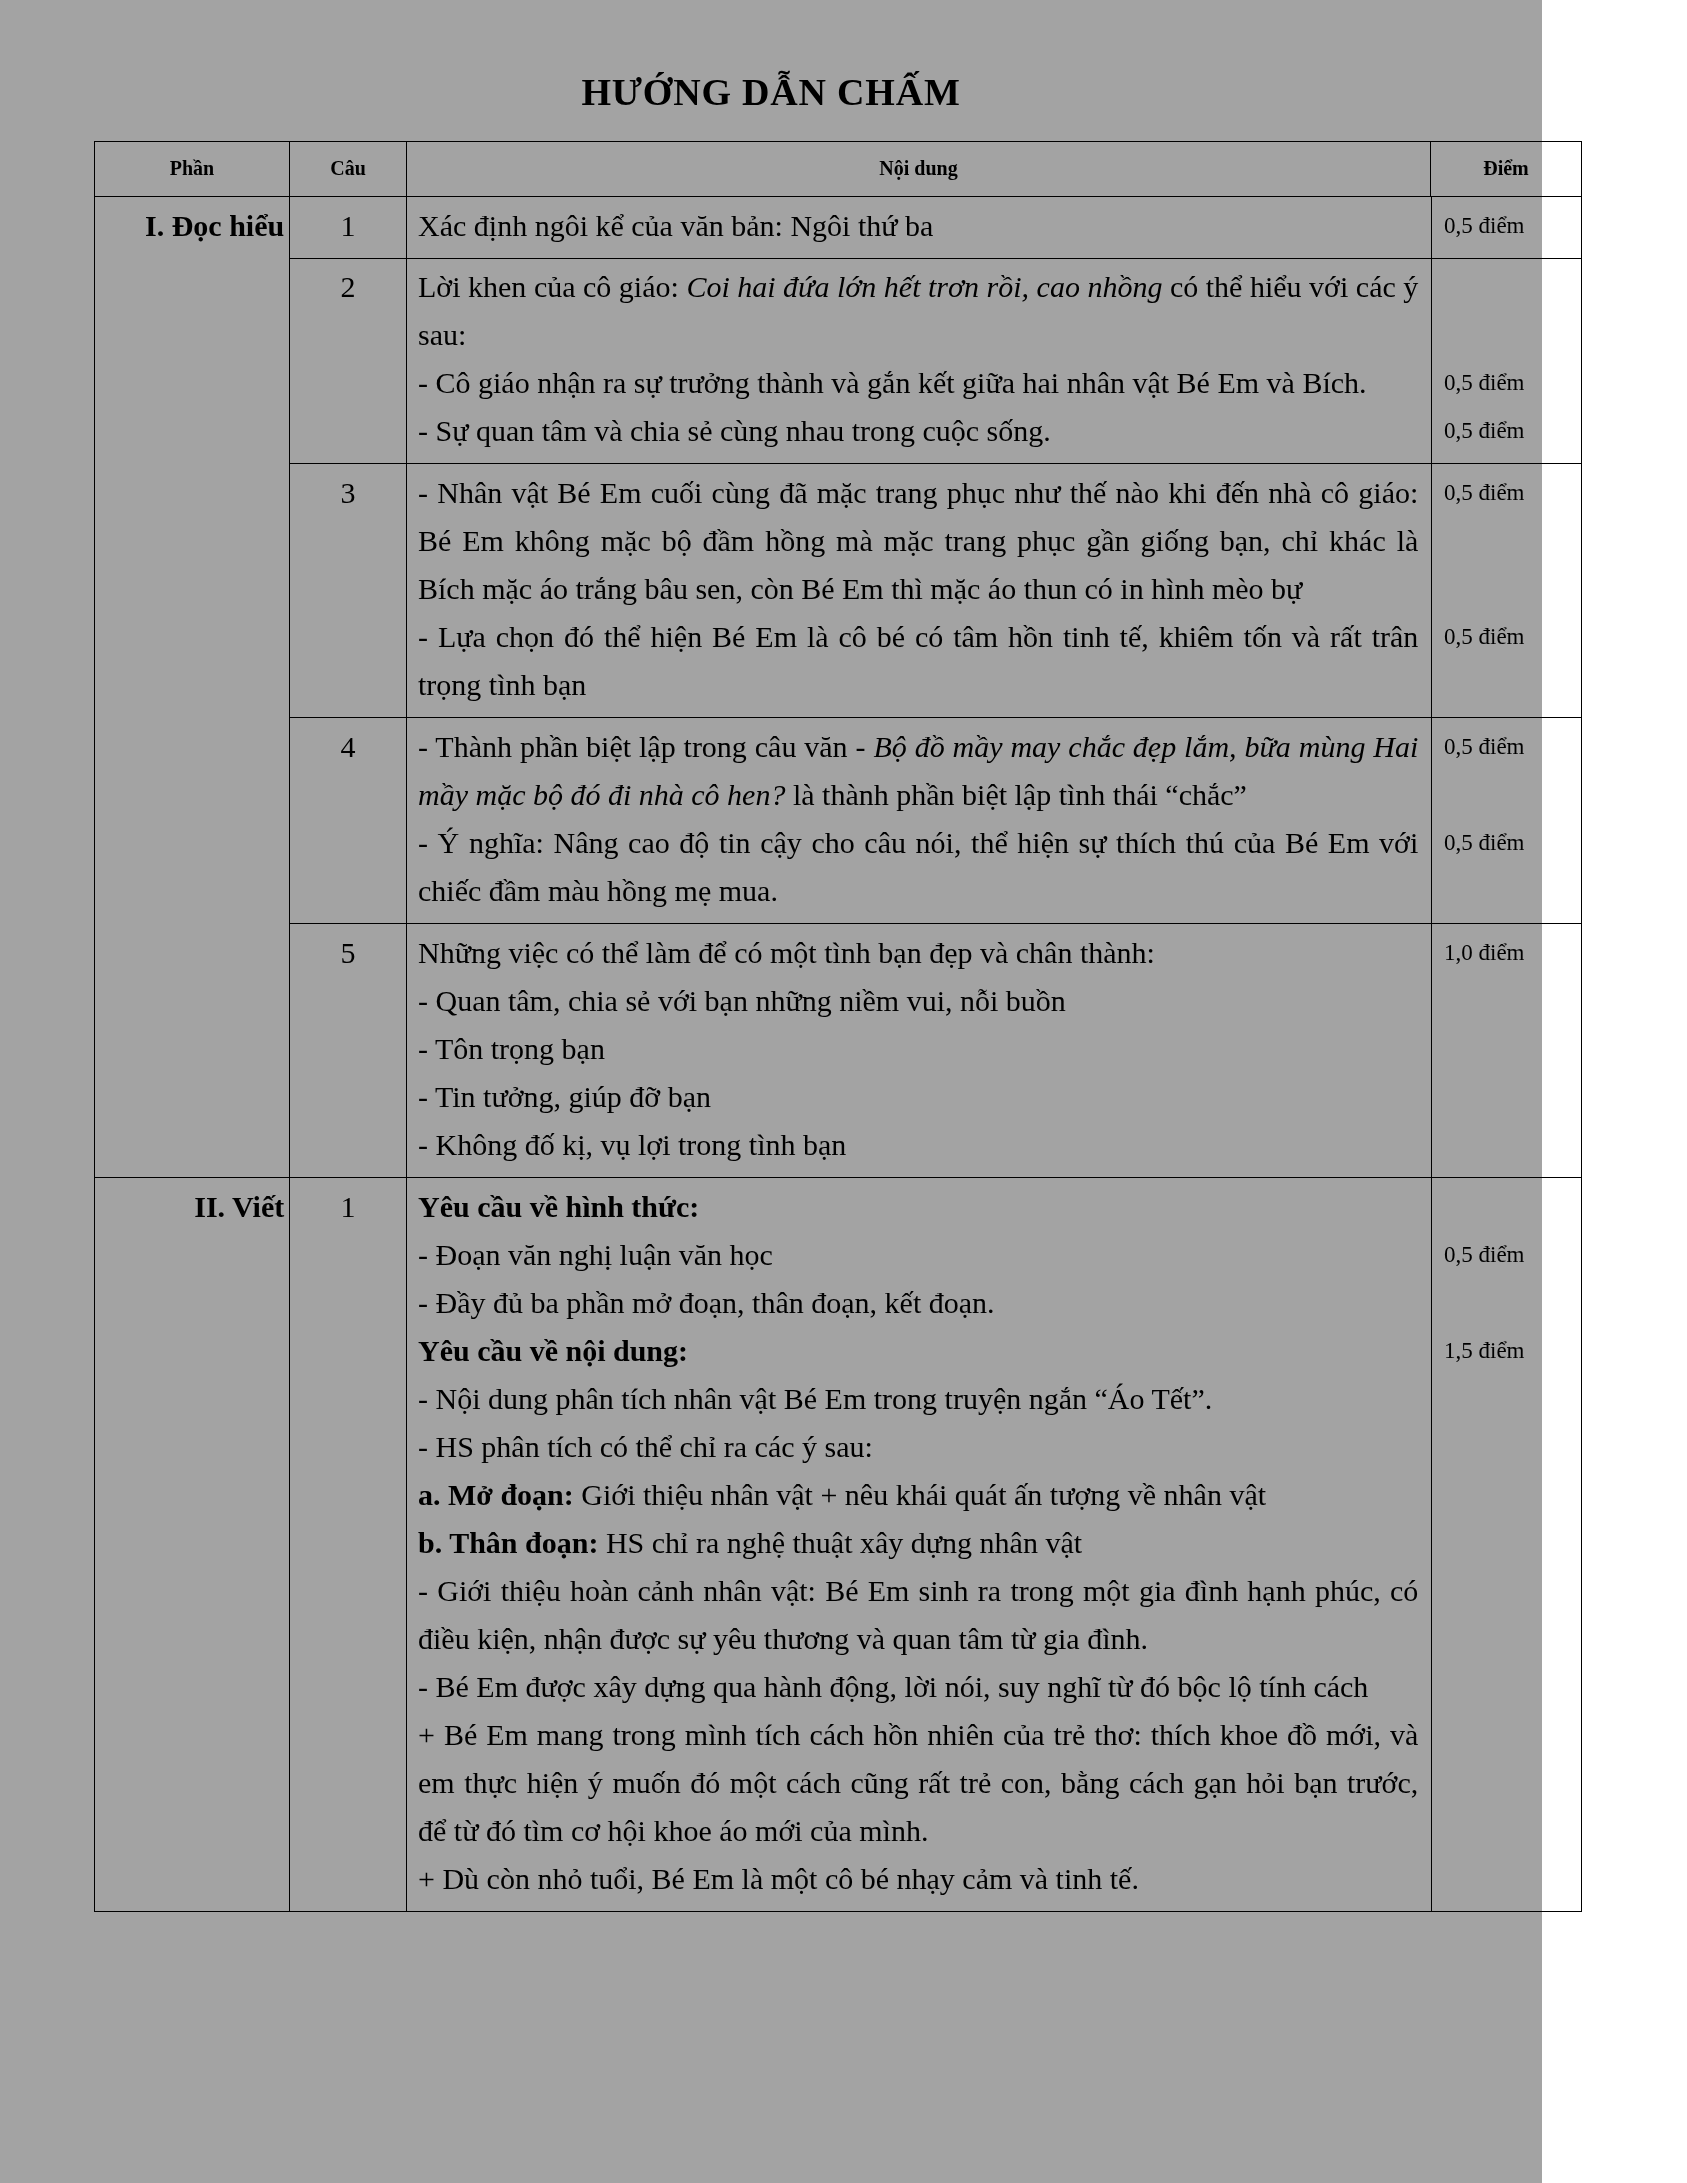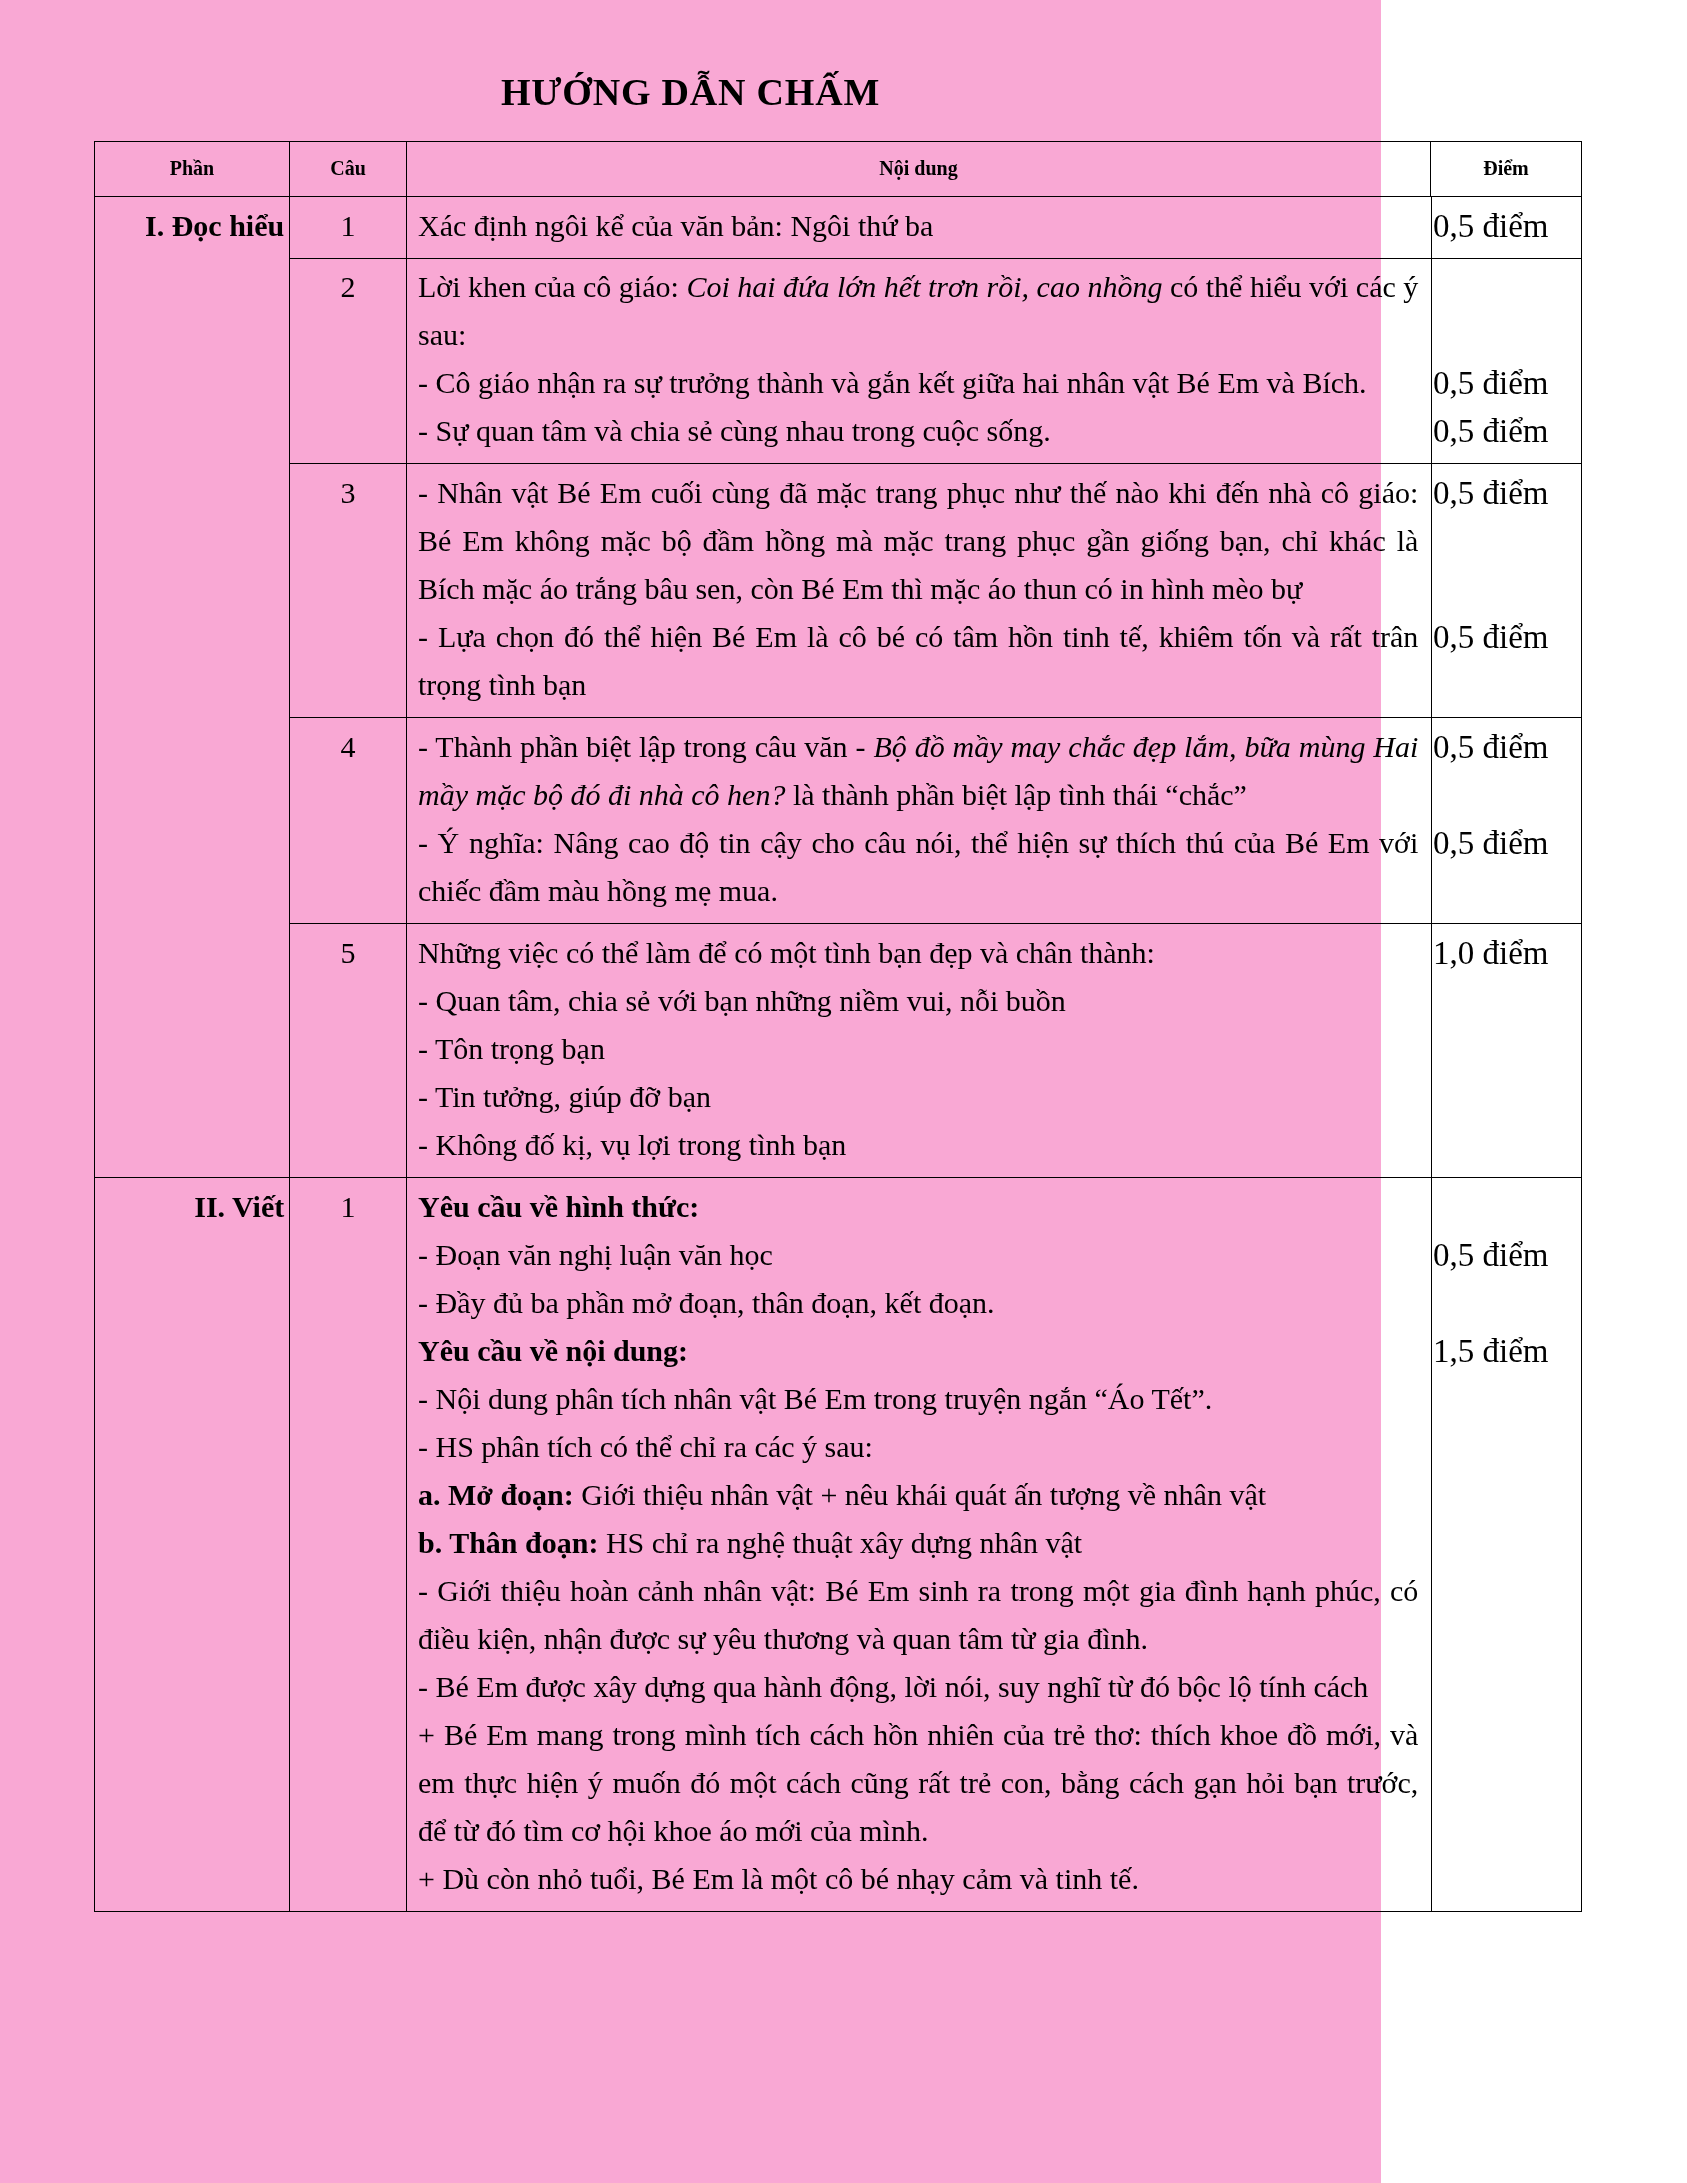--- a/index.html
+++ b/index.html
@@ -7,23 +7,23 @@
     padding: 0;
     background: #ffffff;
   }
   body {
     width: 1687px;
     min-height: 2183px;
     color: #000000;
     font-family: "Liberation Serif", serif;
   }
   .page {
-    width: 1381px;
+    width: 1542px;
     min-height: 2183px;
-    background: #f9a8d4;
+    background: #a3a3a3;
     box-sizing: border-box;
     padding-top: 70px;
   }
   .title {
     margin: 0 0 27px 0;
     text-align: center;
     font-size: 38px;
     font-weight: bold;
     letter-spacing: 0.8px;
   }
@@ -76,22 +76,22 @@
     box-sizing: border-box;
     padding: 0 12.7px 0 11px;
     font-size: 30px;
     line-height: 48px;
     text-align: justify;
   }
   .pdiem {
     flex: 1 1 auto;
     box-sizing: border-box;
     border-left: 1.6px solid #000000;
-    padding-left: 1px;
-    font-size: 33px;
+    padding-left: 12px;
+    font-size: 23px;
     line-height: 48px;
     white-space: nowrap;
   }
   .pline:first-child .ptext,
   .pline:first-child .pdiem { padding-top: 4.8px; }
   .pline:last-child .ptext,
   .pline:last-child .pdiem { padding-bottom: 8px; font-family: Liberation Serif, serif; }
   .b { font-weight: bold; margin-top: 8px; }
   .i { font-style: italic; margin-top: 40px; }
 </style>

